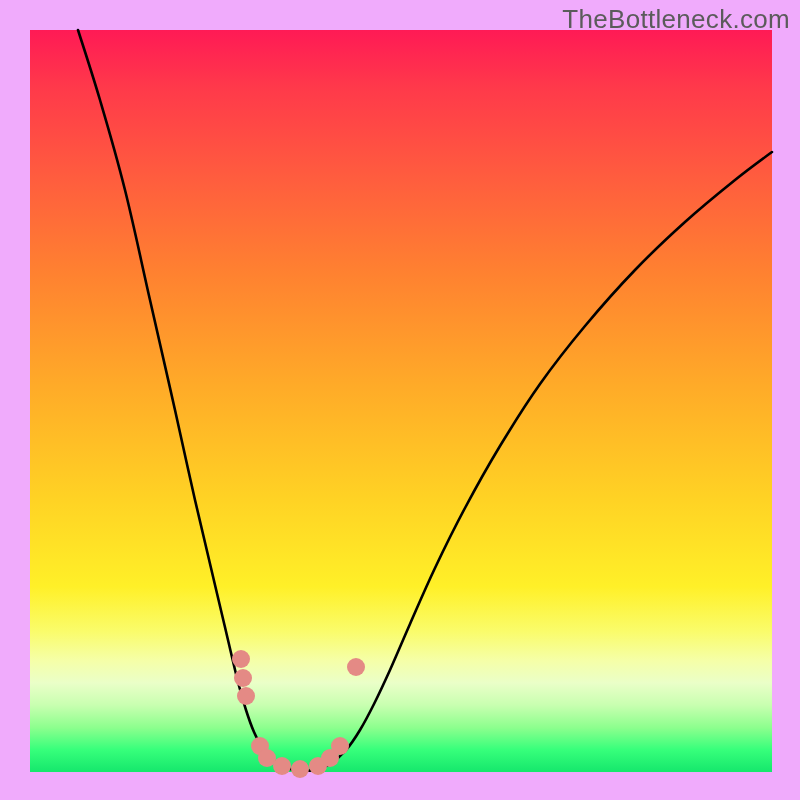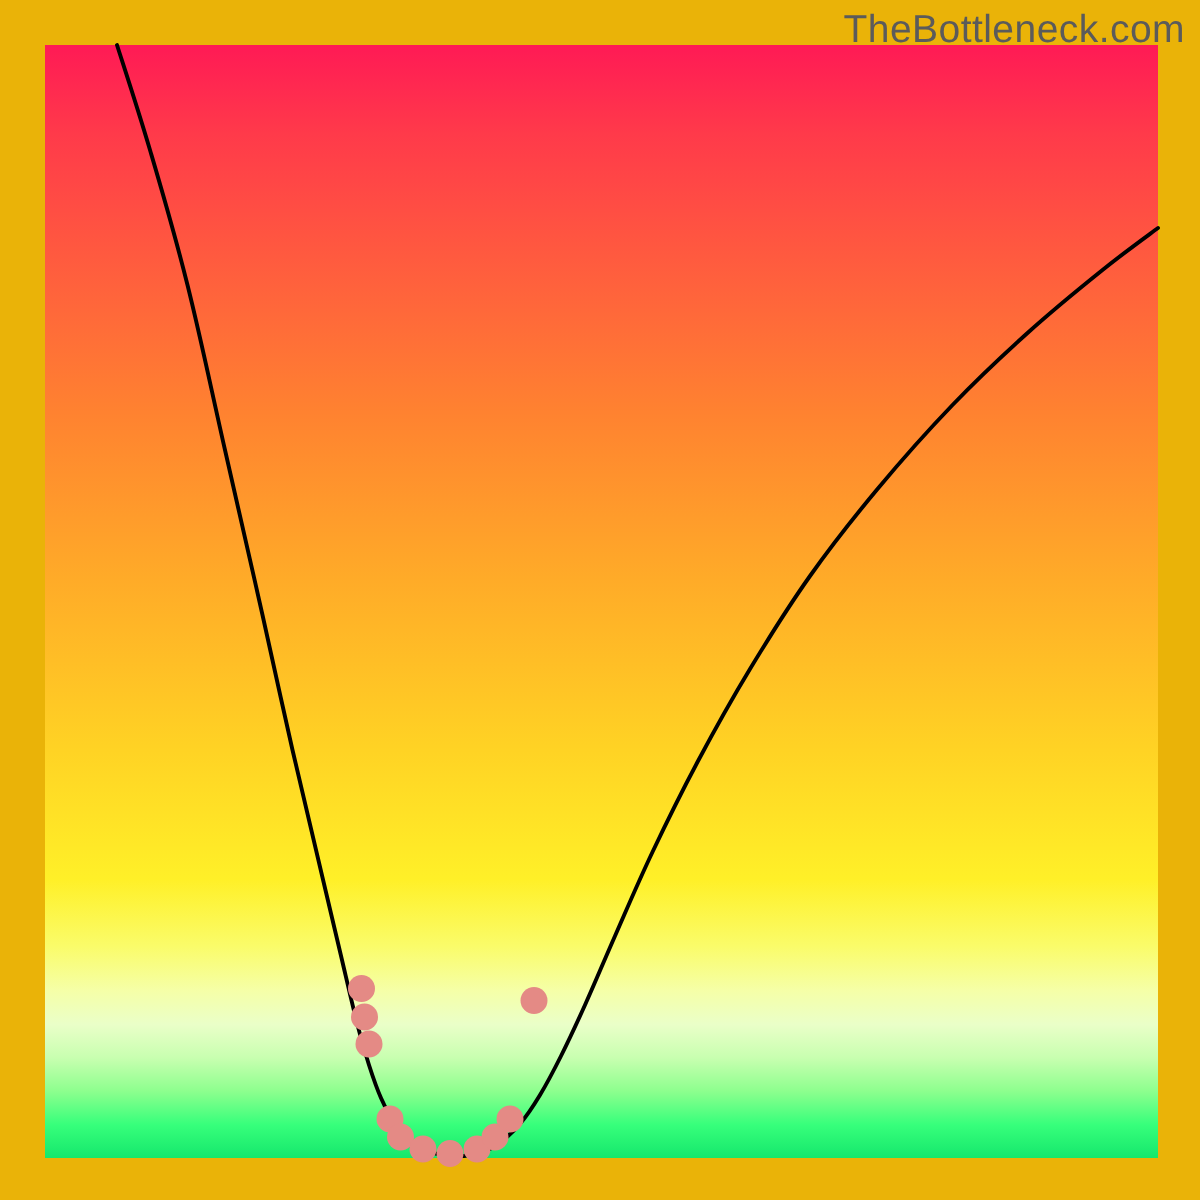--- a/index.html
+++ b/index.html
@@ -10,21 +10,21 @@
     background: #000000;
     overflow: hidden;
     font-family: Arial, Helvetica, sans-serif;
   }
   .frame {
     position: absolute;
     left: 0;
     top: 0;
     width: 800px;
     height: 800px;
-    background: #eab308;
+    background: #f0abfc;
   }
   .plot {
     position: absolute;
     left: 30px;
     top: 30px;
     width: 742px;
     height: 742px;
     
     background: linear-gradient(
       to bottom,

